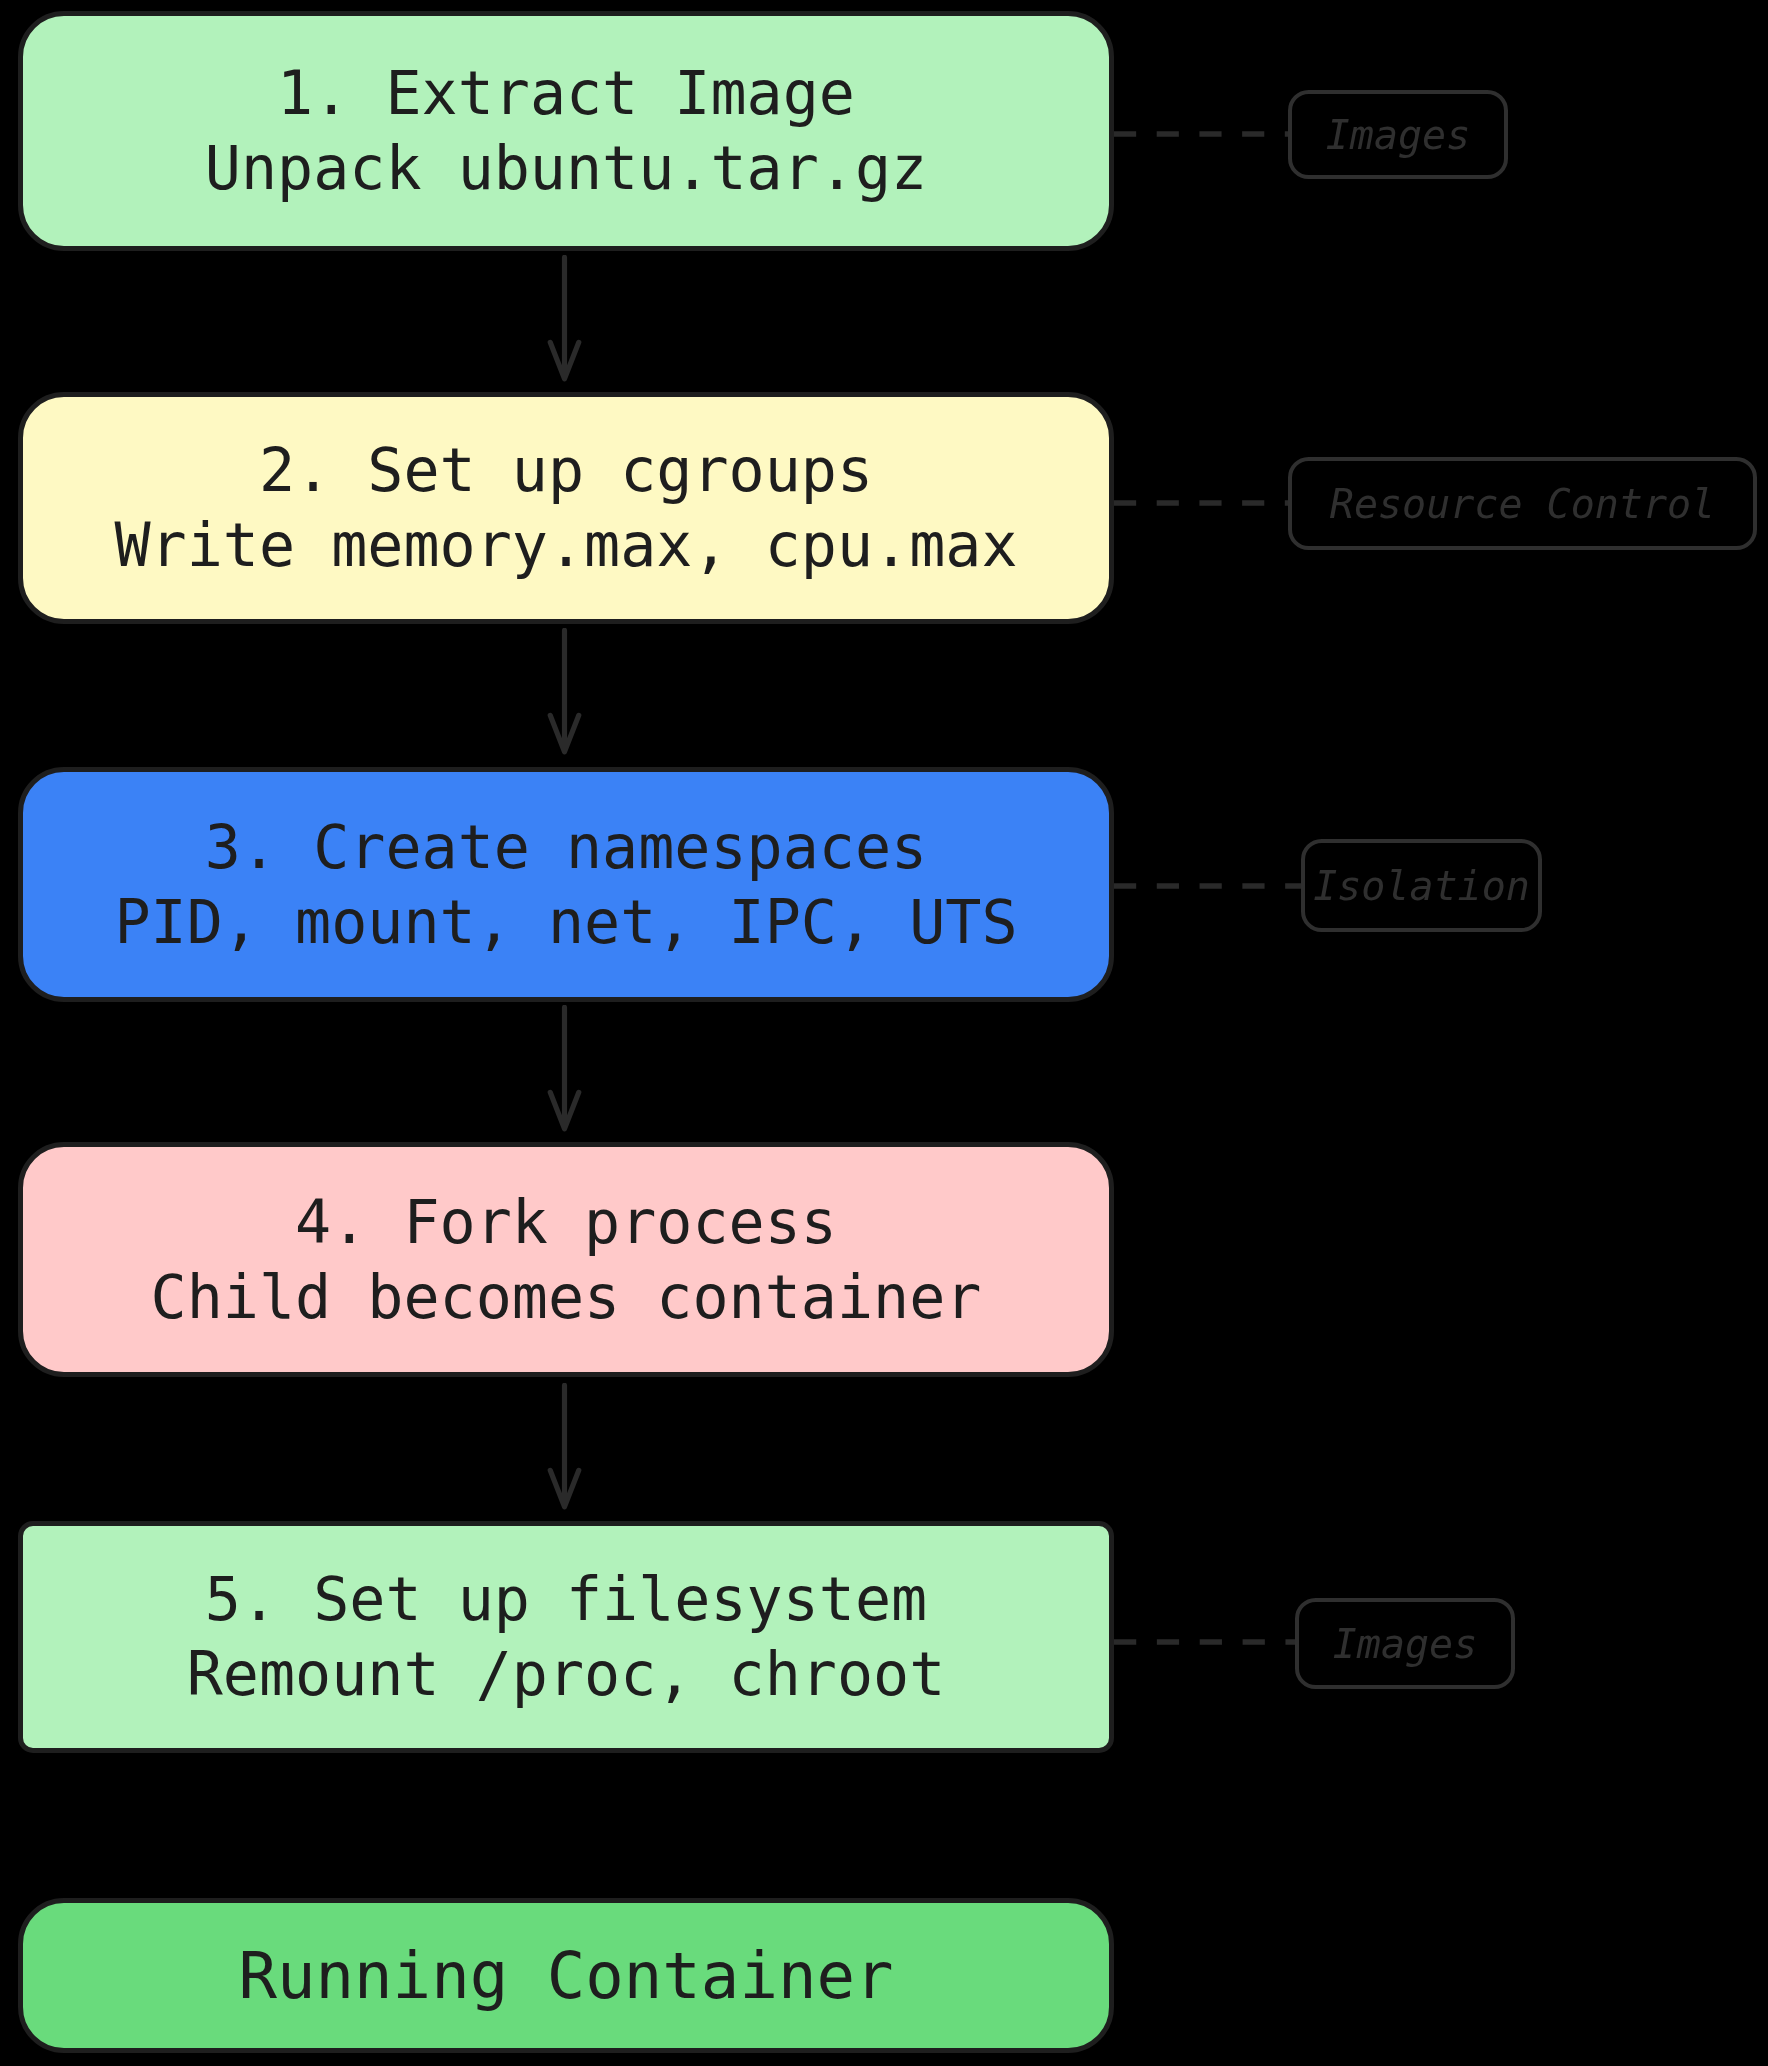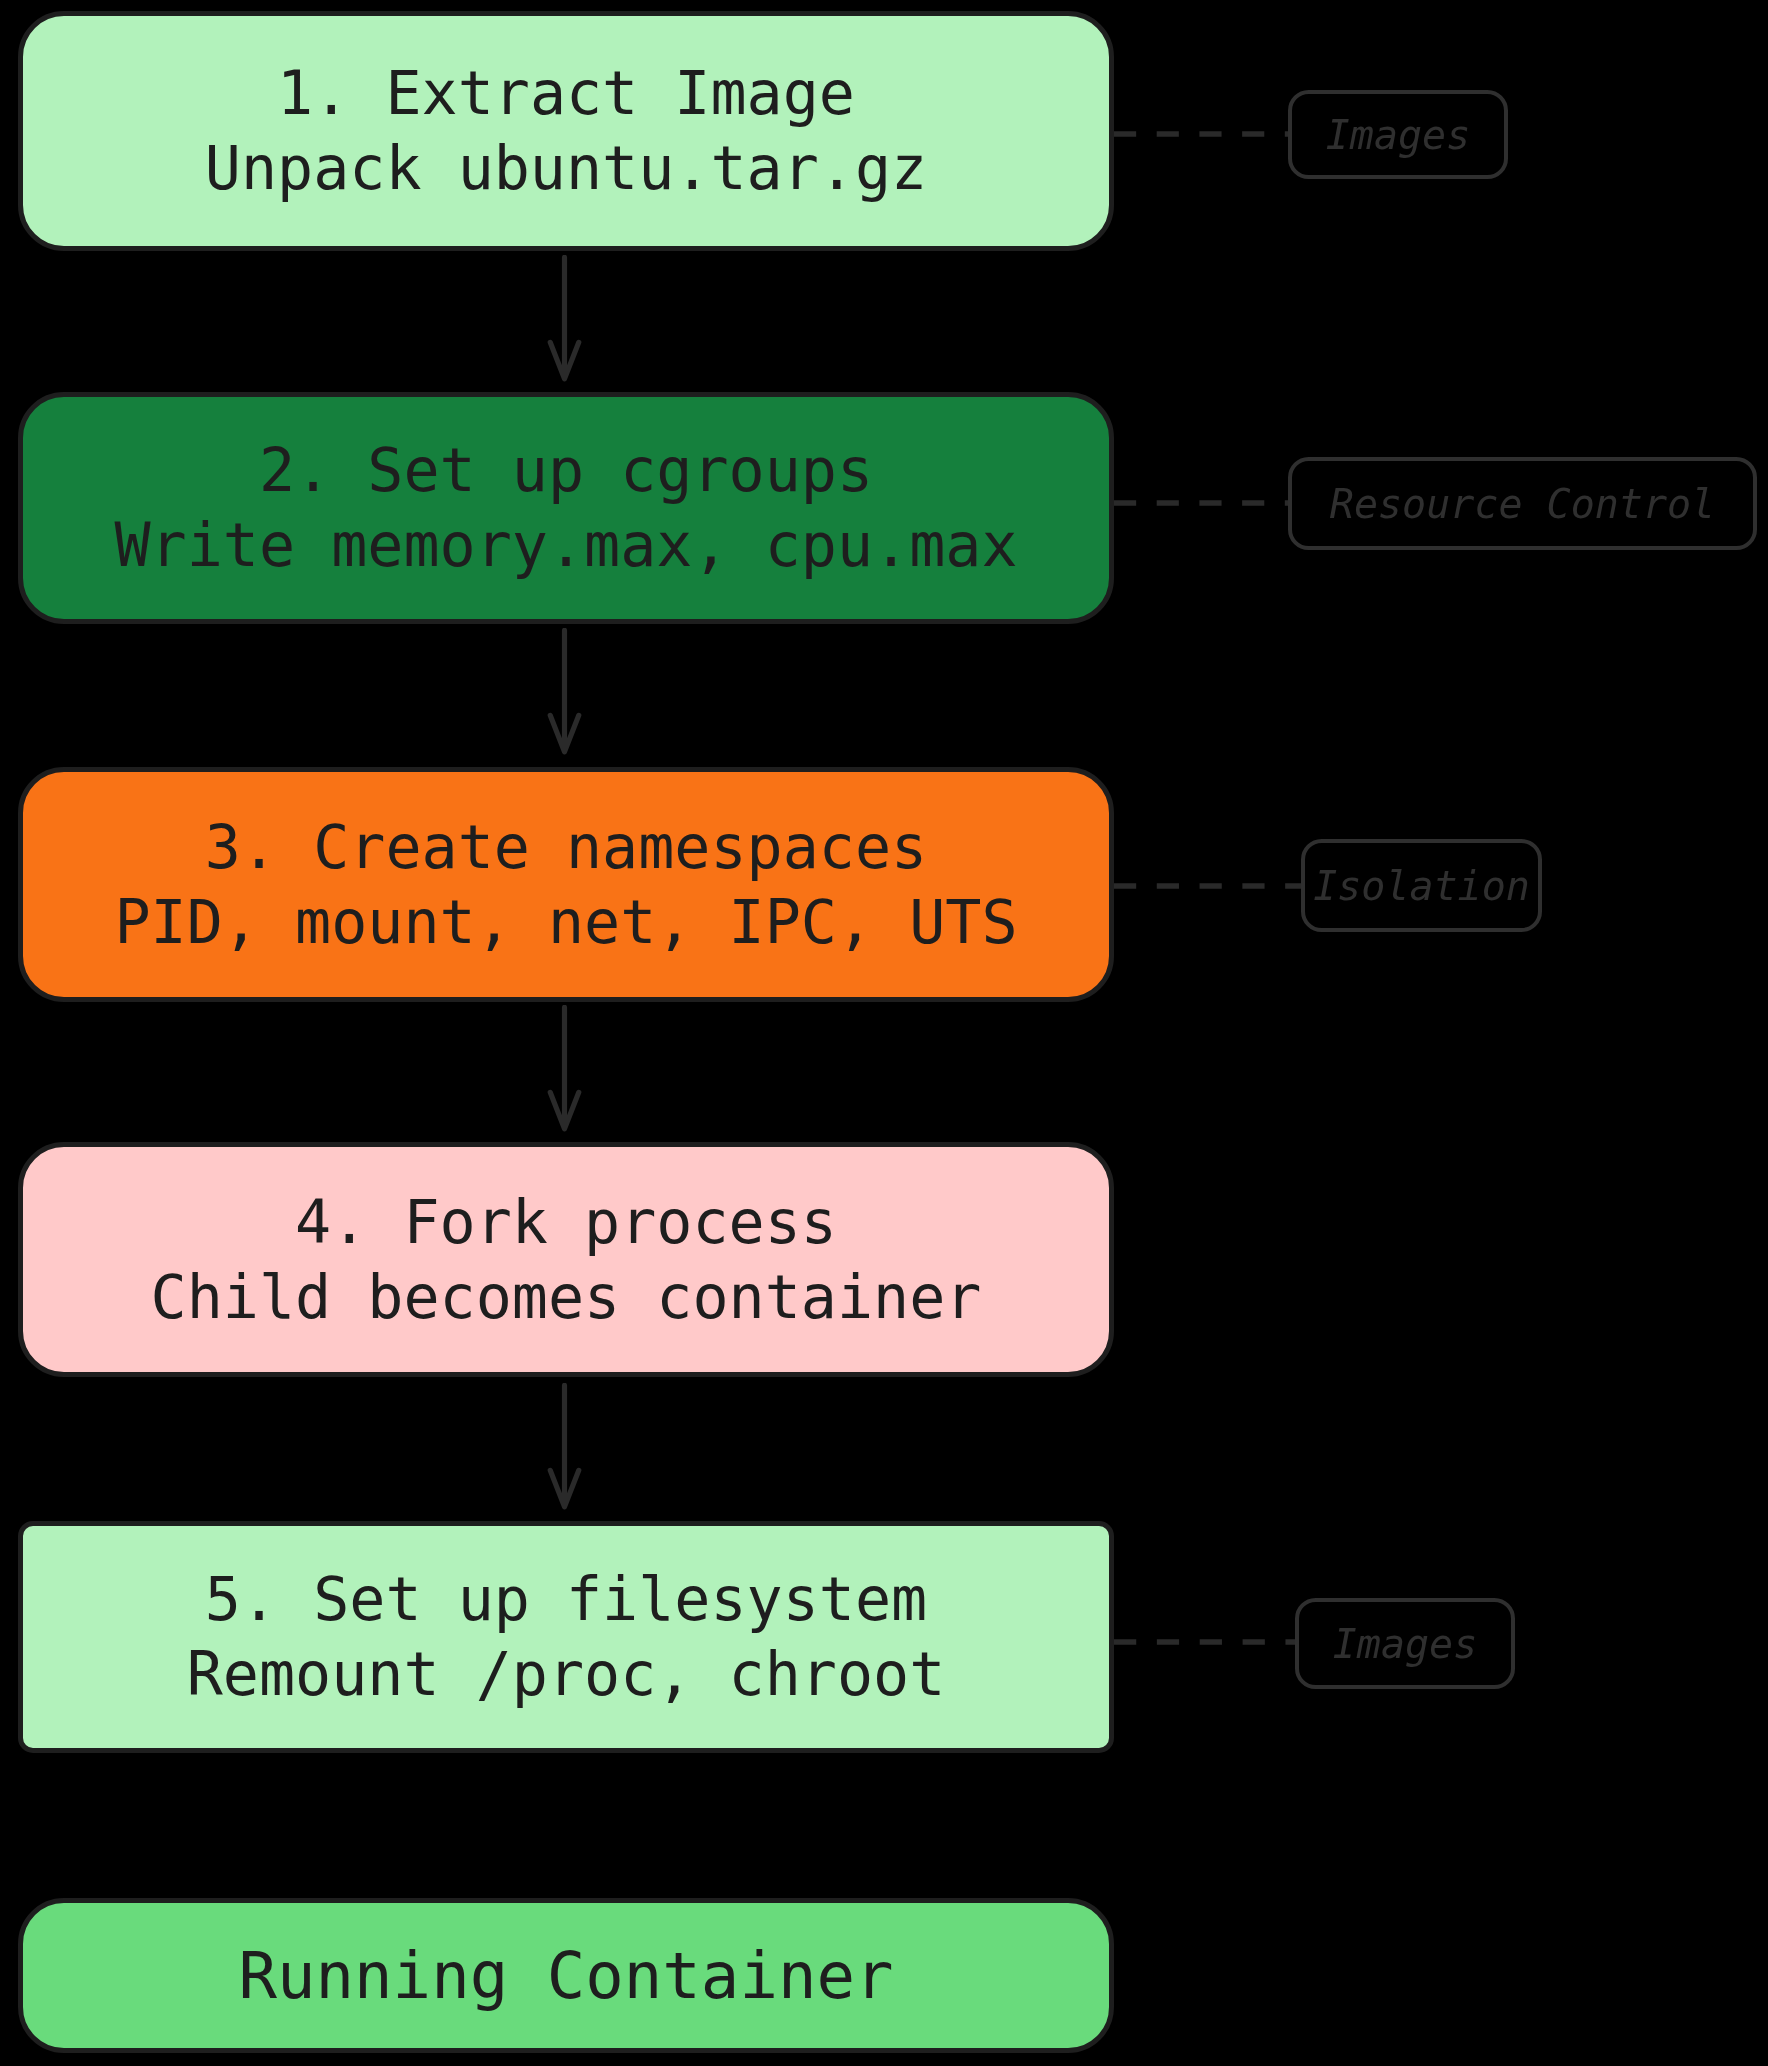--- a/index.html
+++ b/index.html
@@ -73,26 +73,26 @@
 </head>
 <body>
 
 <div class="canvas">
 
   <div class="step pos-s1" style="background: rgb(178, 242, 187);">
     <div class="line">1. Extract Image</div>
     <div class="line">Unpack ubuntu.tar.gz</div>
   </div>
 
-  <div class="step pos-s2" style="background: #15803d;">
+  <div class="step pos-s2" style="background: #fef9c3;">
     <div class="line">2. Set up cgroups</div>
     <div class="line">Write memory.max, cpu.max</div>
   </div>
 
-  <div class="step pos-s3" style="background: #f97316;">
+  <div class="step pos-s3" style="background: #3b82f6;">
     <div class="line">3. Create namespaces</div>
     <div class="line">PID, mount, net, IPC, UTS</div>
   </div>
 
   <div class="step pos-s4" style="background: rgb(255, 201, 201);">
     <div class="line">4. Fork process</div>
     <div class="line">Child becomes container</div>
   </div>
 
   <div class="step pos-s5" style="background: rgb(178, 242, 187);">

